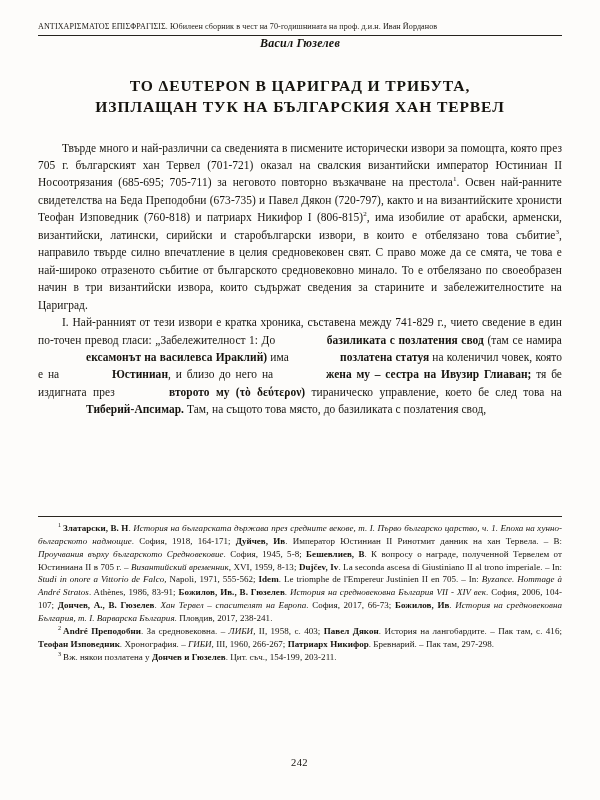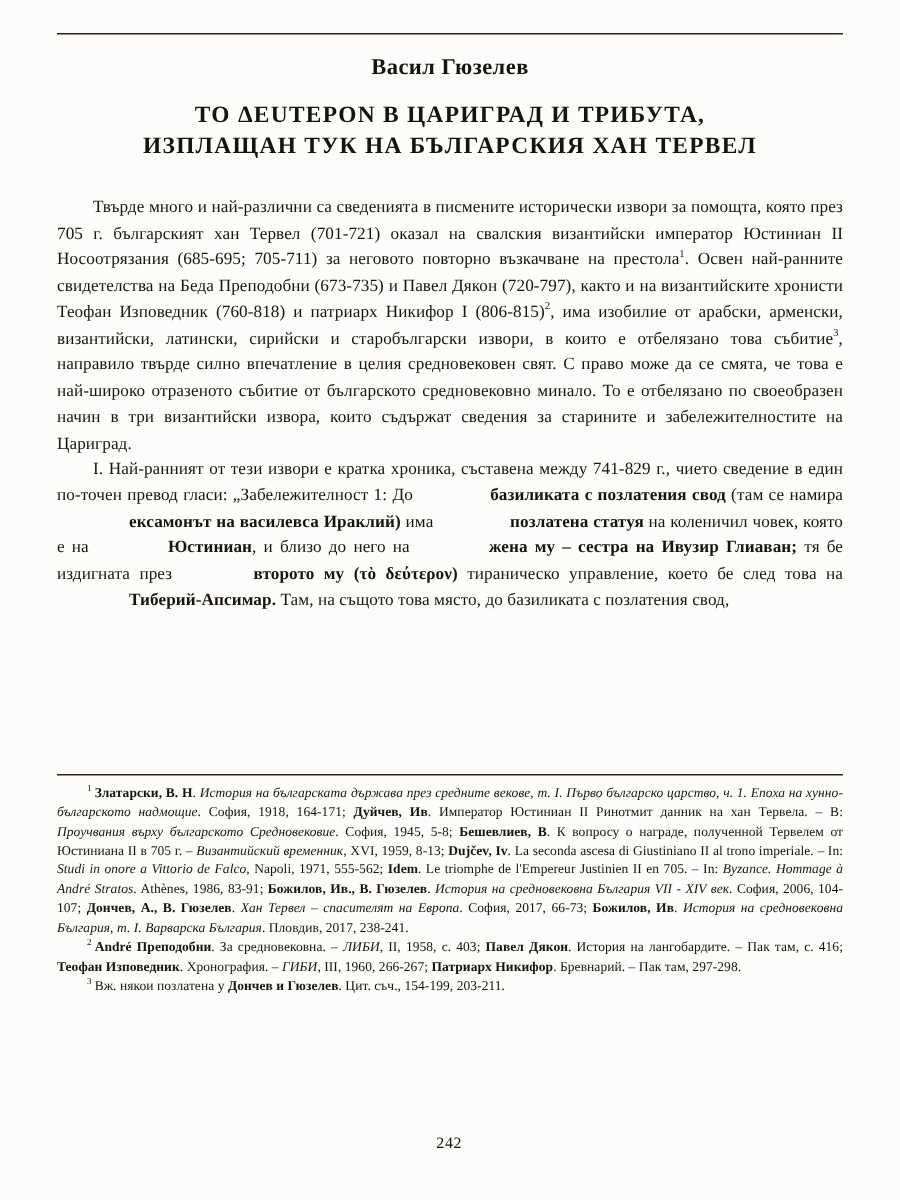--- a/index.html
+++ b/index.html
@@ -42,30 +42,30 @@
     border: 0;
     border-top: 1.1px solid #26231d;
     margin: 0 0 0 0;
     width: 100%;
   }
 
   
   .author {
     text-align: center;
     font-weight: bold;
-    font-size: 15px;
-    margin-top: 14px;
+    font-style: italic;
+    font-size: 12px;
     letter-spacing: 0.02em;
   }
   .title {
     text-align: center;
     font-weight: bold;
     font-size: 15.6px;
     line-height: 1.33;
-    margin-top: 13px;
+    margin-top: 25px;
     letter-spacing: 0.055em;
   }
   .title .ln { display: block; }
 
   
   .body-text {
     margin-top: 22px;
     font-size: 11.45px;
     line-height: 1.525;
     text-align: justify;
@@ -127,20 +127,21 @@
     letter-spacing: 0.04em;
   }
 </style>
 </head>
 <body>
 
 <div class="page">
 
   <div class="content">
 
+    <div class="running-head">ΑΝΤΙΧΑΡΙΣΜΑΤΟΣ ΕΠΙΣΦΡΑΓΙΣΙΣ. Юбилеен сборник в чест на 70-годишнината на проф. д.и.н. Иван Йорданов</div>
     <hr class="rule">
 
     <div class="author">Васил Гюзелев</div>
 
     <div class="title">
       <span class="ln">ТО ΔΕUΤΕΡΟΝ В ЦАРИГРАД И ТРИБУТА,</span>
       <span class="ln">ИЗПЛАЩАН ТУК НА БЪЛГАРСКИЯ ХАН ТЕРВЕЛ</span>
     </div>
 
     <div class="body-text">

